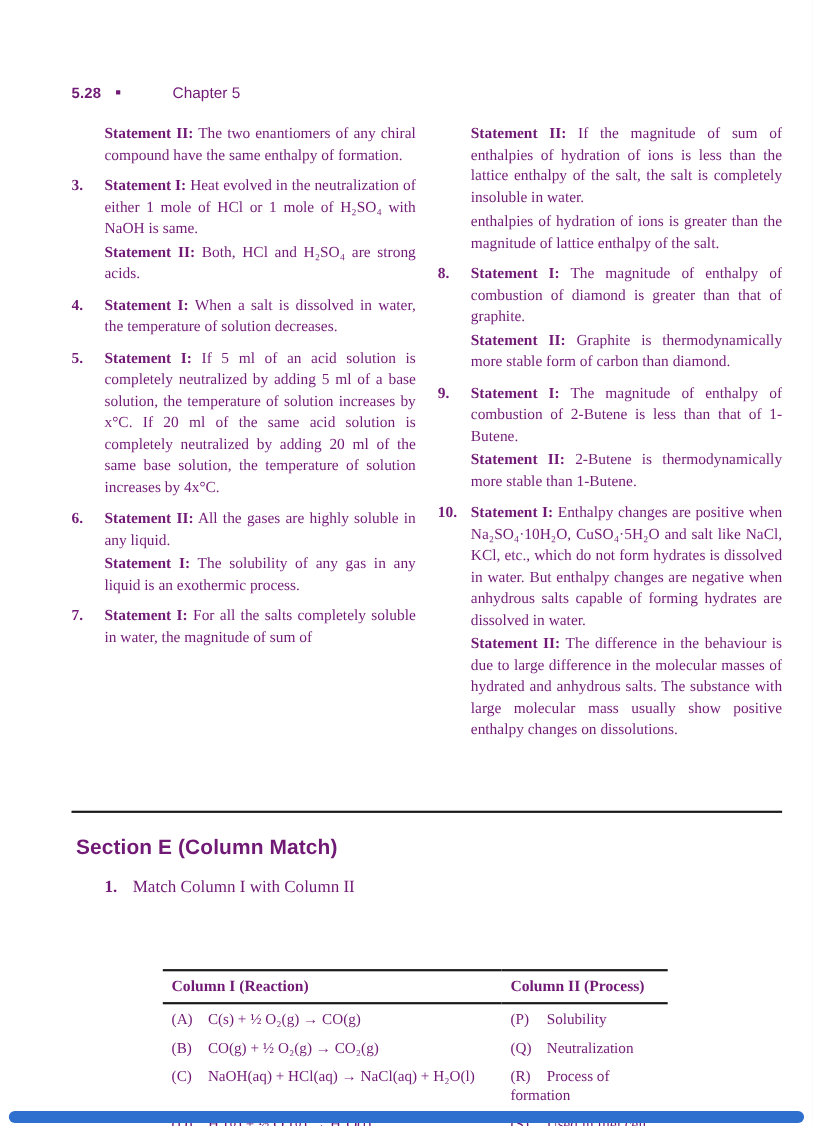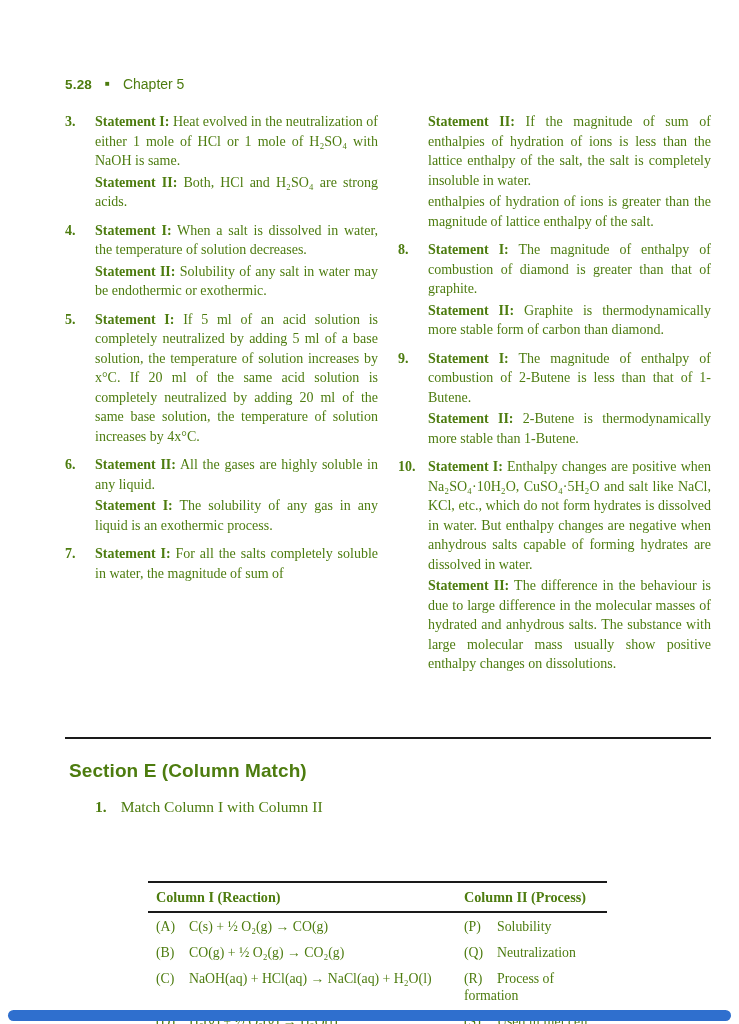--- a/index.html
+++ b/index.html
@@ -1,33 +1,33 @@
 <!DOCTYPE html>
 <html><head>
 <meta charset="utf-8">
 <style>
   html,body{margin:0;padding:0;background:#e8e8e8;}
   .page{
     position:relative;
     width:739px;height:1024px;
     background:#ffffff;
     font-family:"Liberation Serif","DejaVu Serif",serif;
-    color:#4d7c0f;
+    color:#701a75;
     overflow:hidden;
     margin:0 auto;
   }
   
   .pg-header{
     position:absolute;left:65px;top:76px;
     font-family:"Liberation Sans","DejaVu Sans",sans-serif;
     font-size:13.5px;display:flex;align-items:center;
   }
   .pg-num{font-weight:700;letter-spacing:.2px;}
   .bullet{font-size:8px;margin:0 13px;line-height:1;}
-  .chap{font-size:14px;font-weight:500;}
+  .chap{font-size:14px;font-weight:500;margin-left:34px;}
   
   .cols{
     position:absolute;left:65px;top:110px;width:646px;height:628px;
     display:flex;gap:20px;overflow:hidden;
   }
   .col{width:313px;font-size:14px;line-height:19.5px;text-align:justify;}
   .item{display:flex;margin-bottom:9px;}
   .item:first-child{margin-top:2px;}
   .num{width:30px;flex:none;font-weight:700;}
   .ibody{flex:1;}
@@ -78,34 +78,39 @@
   <header class="pg-header">
     <span class="pg-num">5.28</span>
     <span class="bullet">■</span>
     <span class="chap">Chapter 5</span>
   </header>
 
   <div class="cols">
 
     <div class="col">
 
+      <div class="item">
+        <div class="num"></div>
+        <div class="ibody">
+          <p class="para"><span class="lbl">Statement II:</span> <span>The two enantiomers of any chiral compound have the same enthalpy of formation.</span></p>
+        </div>
+      </div>
 
       <div class="item">
         <div class="num">3.</div>
         <div class="ibody">
           <p class="para"><span class="lbl">Statement I:</span> <span>Heat evolved in the neutralization of either 1 mole of HCl or 1 mole of H₂SO₄ with NaOH is same.</span></p>
           <p class="para"><span class="lbl">Statement II:</span> <span>Both, HCl and H₂SO₄ are strong acids.</span></p>
         </div>
       </div>
 
       <div class="item">
         <div class="num">4.</div>
         <div class="ibody">
           <p class="para"><span class="lbl">Statement I:</span> <span>When a salt is dissolved in water, the temperature of solution decreases.</span></p>
-          <p class="para"><span class="lbl">Statement II:</span> <span>Solubility of any salt in water may be endothermic or exothermic.</span></p>
         </div>
       </div>
 
       <div class="item">
         <div class="num">5.</div>
         <div class="ibody">
           <p class="para"><span class="lbl">Statement I:</span> <span>If 5 ml of an acid solution is completely neutralized by adding 5 ml of a base solution, the temperature of solution increases by x°C. If 20 ml of the same acid solution is completely neutralized by adding 20 ml of the same base solution, the temperature of solution increases by 4x°C.</span></p>
         </div>
       </div>
 

